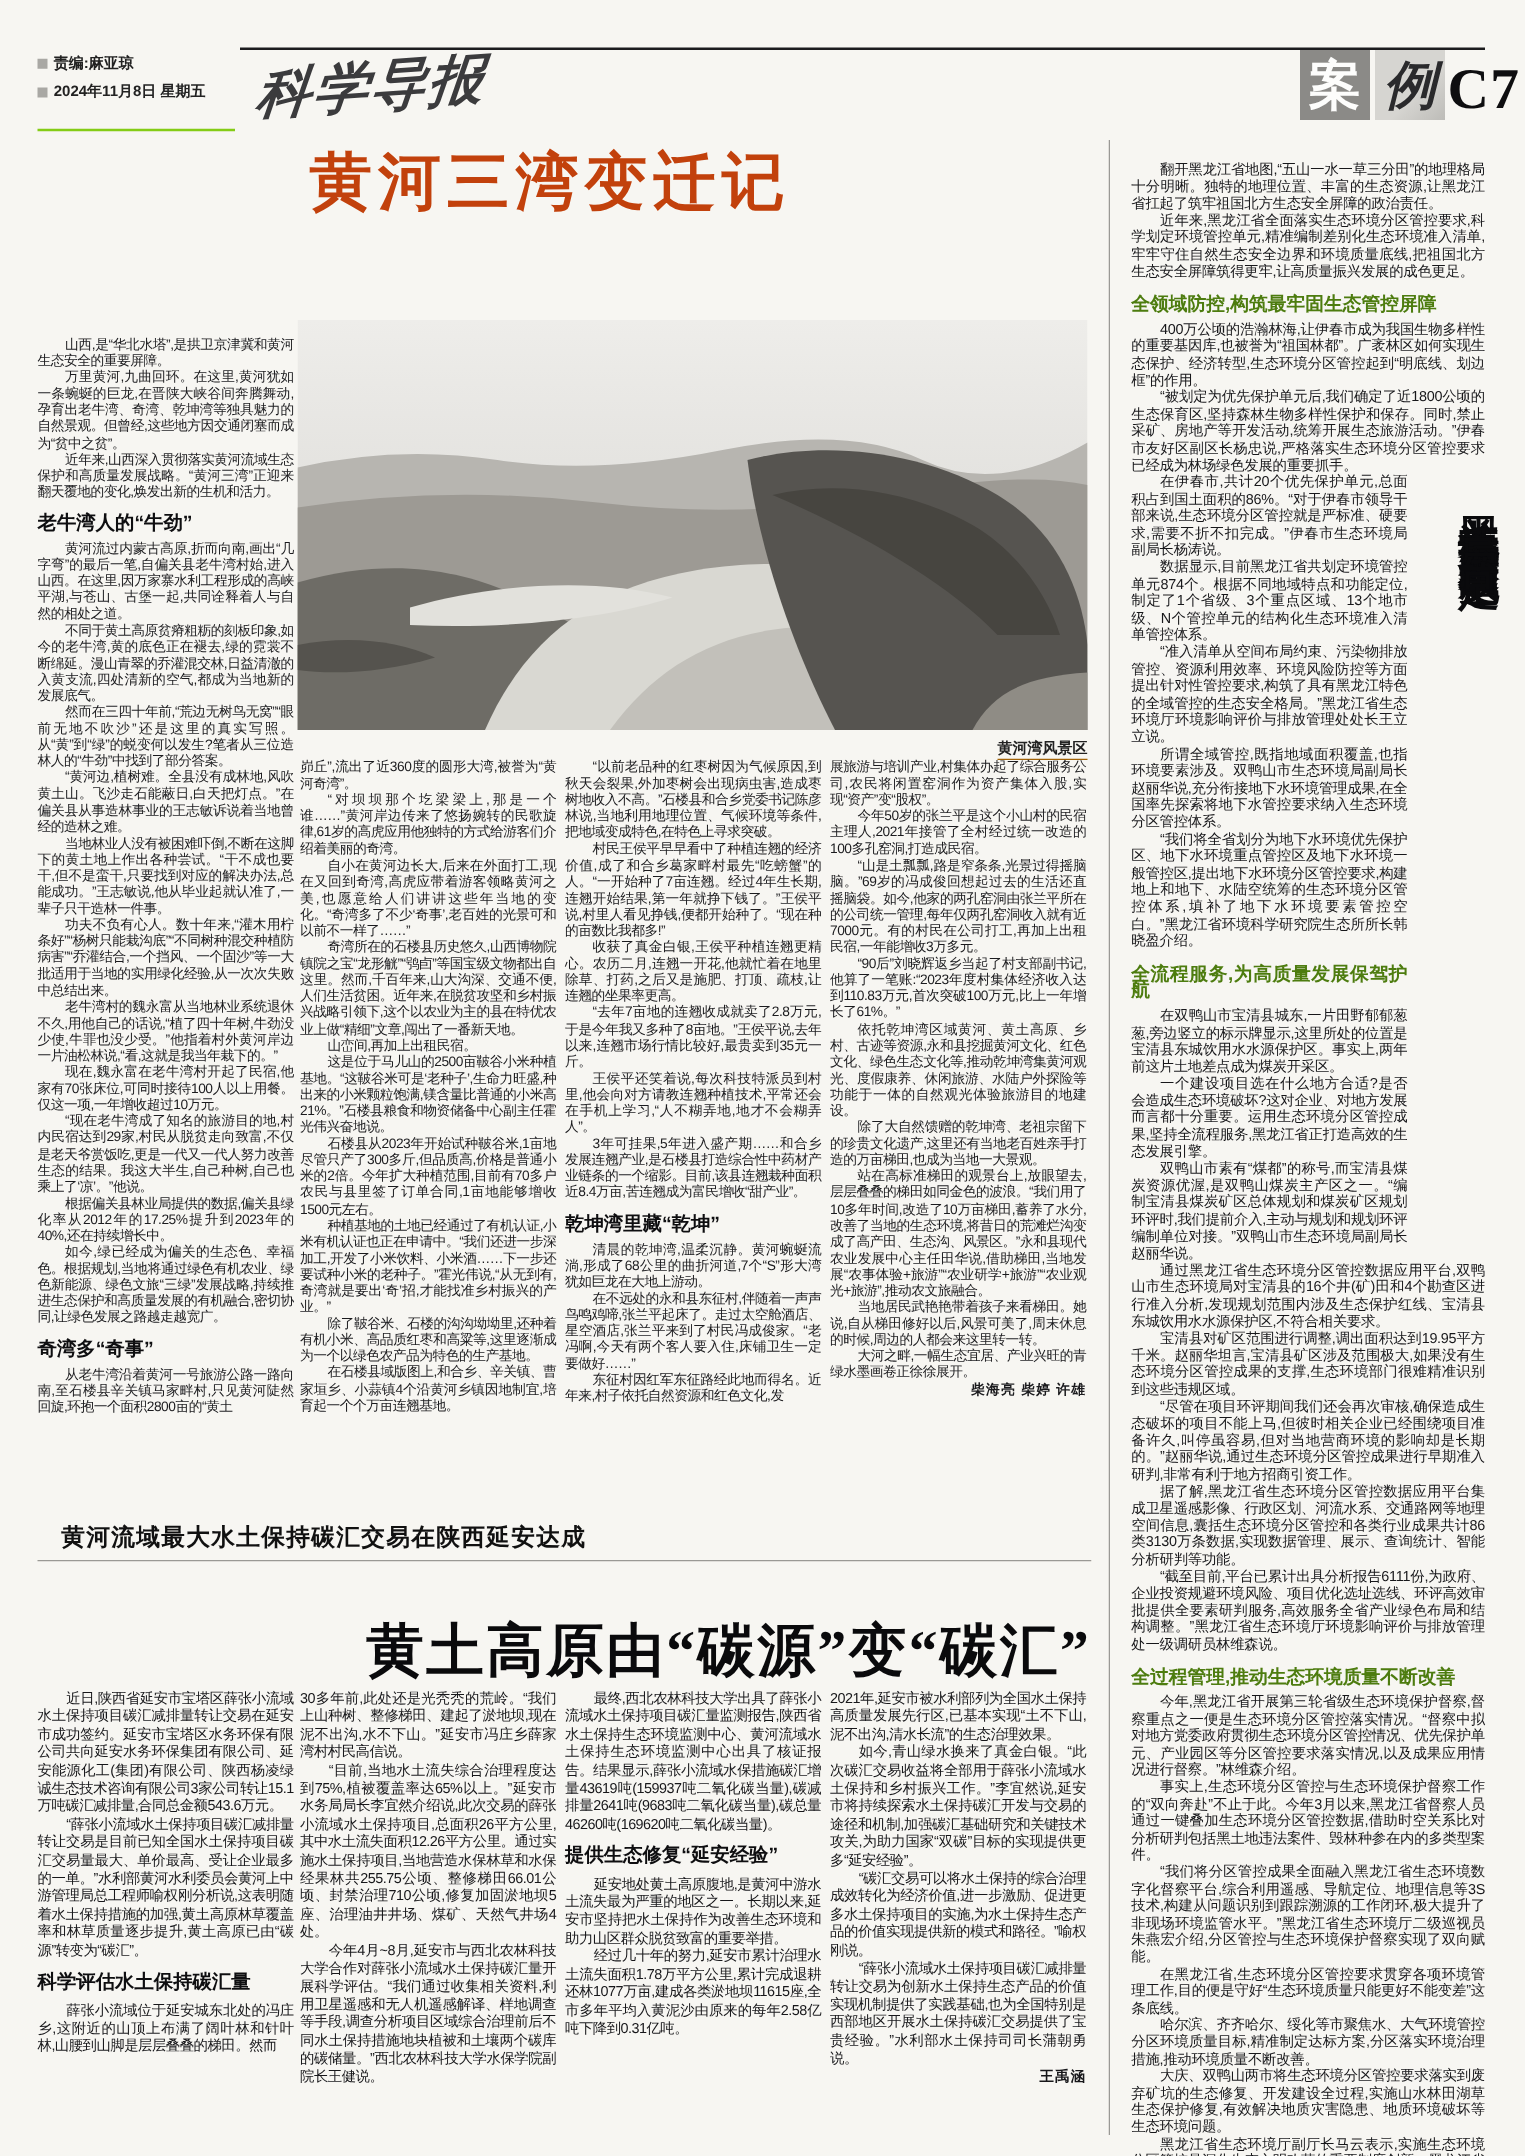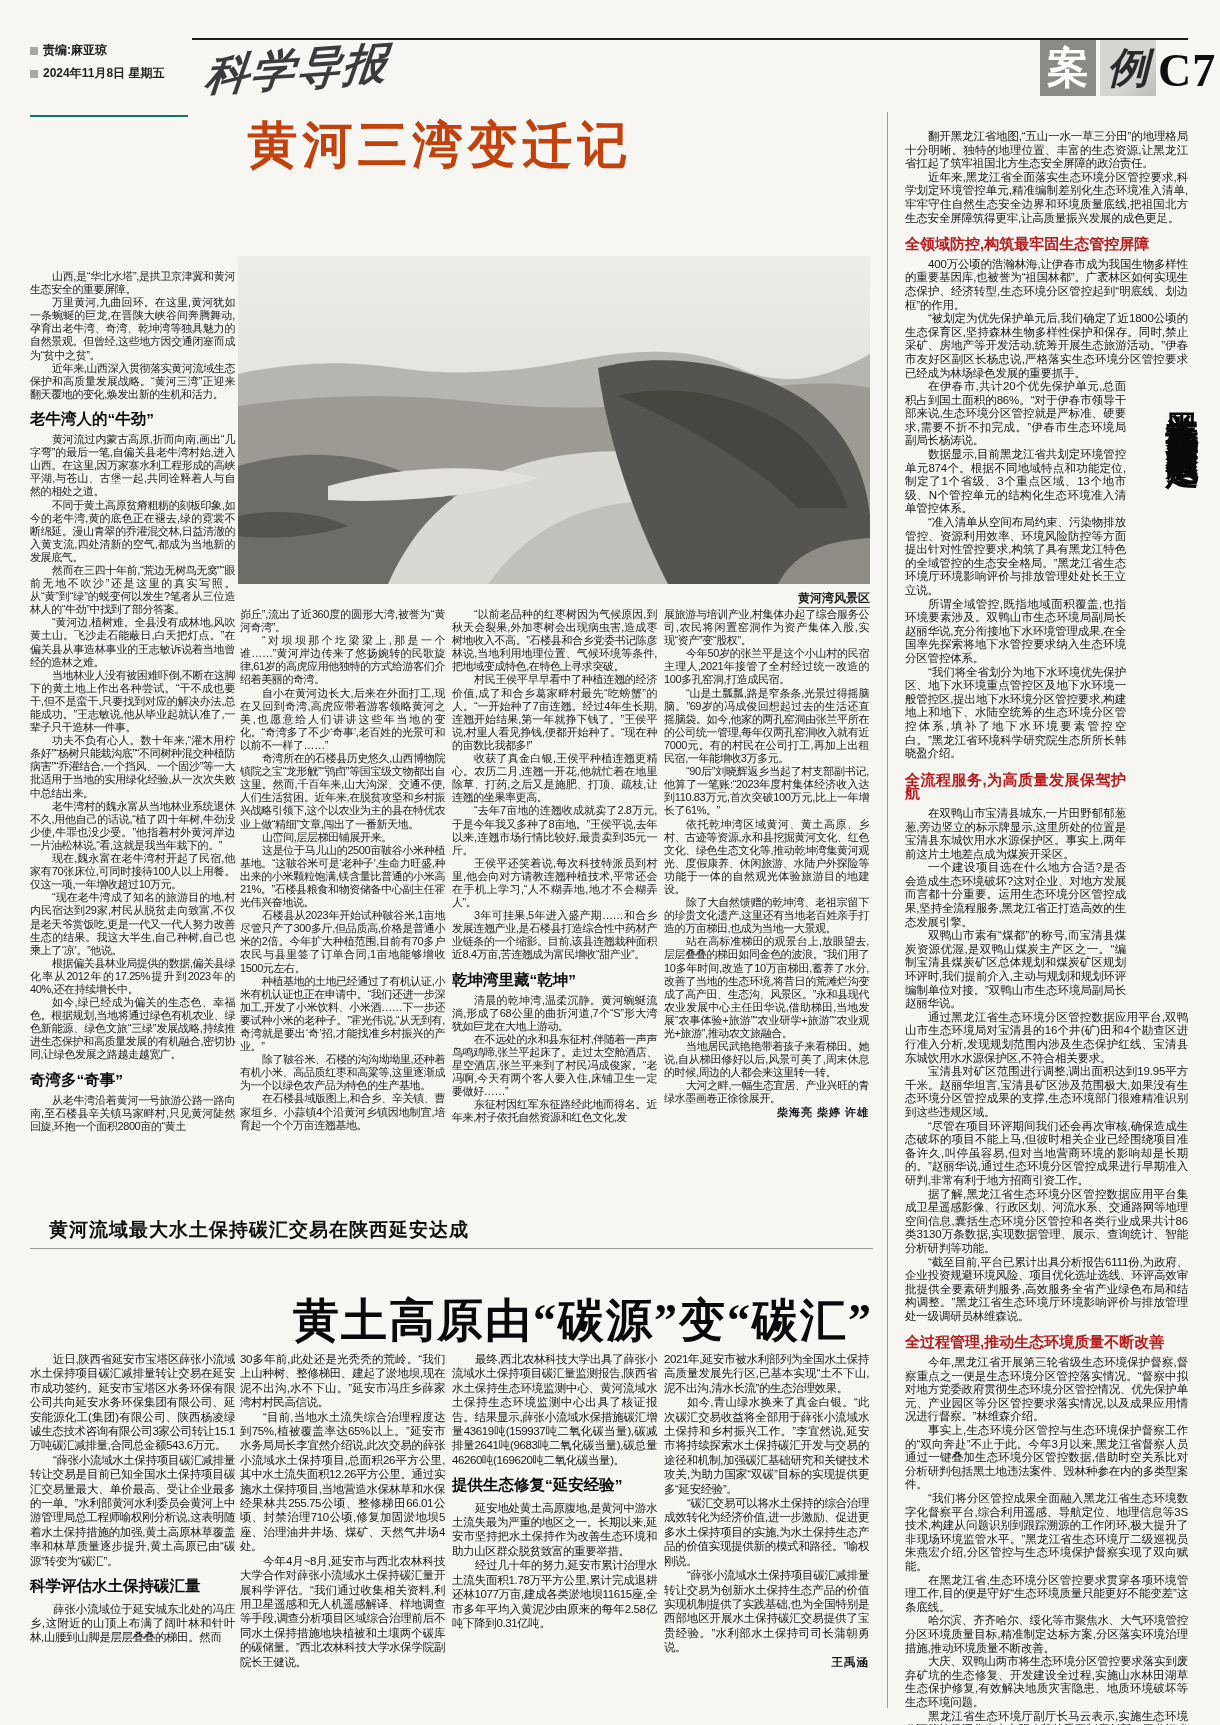--- a/index.html
+++ b/index.html
@@ -1,21 +1,21 @@
 <!DOCTYPE html>
 <html><head>
 <meta charset="utf-8">
 <style>
   html,body{margin:0;padding:0;background:#e8e7e3;}
   .page{position:relative;width:1220px;height:1725px;margin:0 auto;background:#f7f6f2;
         font-family:"Liberation Sans",sans-serif;color:#17171a;overflow:hidden;}
   .abs{position:absolute;}
 
   
-  .hdr-left{left:30px;top:42px;width:158px;border-bottom:2px solid #0f766e;padding-bottom:27px;}
+  .hdr-left{left:30px;top:42px;width:158px;border-bottom:2px solid #84cc16;padding-bottom:15px;}
   .hdr-line{font-size:12px;font-weight:bold;color:#222;margin:0 0 6px 0;display:flex;align-items:center;white-space:nowrap;}
   .sq{display:inline-block;width:8px;height:8px;background:#a9a8a4;margin-right:5px;flex:0 0 auto;}
   .masthead{left:205px;top:40px;font-family:"DejaVu Serif",serif;font-style:italic;font-weight:bold;
             font-size:44px;color:#3b3b3d;transform:rotate(-4deg) skewX(-10deg);letter-spacing:2px;}
   .toprule{left:192px;top:38px;width:996px;height:2px;background:#1c1c1e;}
   .badge{width:56px;height:56px;top:40px;display:flex;align-items:center;justify-content:center;
          font-family:"Liberation Serif",serif;font-weight:900;font-size:42px;}
   .badge-an{left:1040px;background:#8b8a87;color:#fdfdfc;}
   .badge-li{left:1100px;background:linear-gradient(135deg,#d6d5d1 60%,#bdbcb8);color:#2a2a2c;font-style:italic;}
   .pageno{left:1158px;top:44px;font-family:"Liberation Serif",serif;font-weight:900;font-size:46px;color:#0e0e10;letter-spacing:1px;}
@@ -33,21 +33,21 @@
   .col p.noind{text-indent:0;}
   .mainbody{width:205px;font-size:11px;line-height:13.1px;letter-spacing:-0.4px;color:#1b1b1e;}
   .col-h{font-size:15.5px;font-weight:bold;letter-spacing:0;text-indent:0;margin:11px 0 8px 0;color:#0e0e10;}
   .byline{text-align:right;font-weight:bold;text-indent:0;margin-top:5px;letter-spacing:1px;}
 
   .vrule{left:887px;top:112px;width:1px;height:1596px;background:#9a9995;}
   .hrule{left:30px;top:1248px;width:843px;height:1px;background:#9a9995;}
 
   
   .rightcol{left:905px;top:130px;width:283px;font-size:11.5px;line-height:13.6px;letter-spacing:-0.2px;}
-  .right-h{font-size:15px;font-weight:bold;text-indent:0;margin:12px 0 7px 0;letter-spacing:0;color:#b91c1c;}
+  .right-h{font-size:15px;font-weight:bold;text-indent:0;margin:12px 0 7px 0;letter-spacing:0;color:#4d7c0f;}
   .vert-title{float:right;writing-mode:vertical-rl;text-orientation:upright;width:52px;height:596px;
               margin:6px 0 8px 10px;font-family:"Liberation Serif",serif;font-weight:900;font-size:33px;
               letter-spacing:3px;color:#0a0a0c;text-indent:0;}
 
   
   .kicker{left:30px;top:1217px;width:700px;font-size:19px;font-weight:bold;letter-spacing:1px;color:#111;margin-left:19px;}
   .bot-headline{left:30px;top:1290px;width:843px;text-align:right;font-family:"Liberation Serif",serif;
                 font-weight:900;font-size:46px;letter-spacing:2px;color:#0a0a0c;}
   .botbody{width:205px;font-size:11.5px;line-height:14.4px;letter-spacing:-0.4px;}
 </style>
@@ -117,21 +117,21 @@
     <p>如今,绿已经成为偏关的生态色、幸福色。根据规划,当地将通过绿色有机农业、绿色新能源、绿色文旅“三绿”发展战略,持续推进生态保护和高质量发展的有机融合,密切协同,让绿色发展之路越走越宽广。</p>
     <div class="col-h">奇湾多“奇事”</div>
     <p>从老牛湾沿着黄河一号旅游公路一路向南,至石楼县辛关镇马家畔村,只见黄河陡然回旋,环抱一个面积2800亩的“黄土</p>
   </div>
 
   <div class="abs col mainbody" style="left:240px;top:608px;">
     <p class="noind">峁丘”,流出了近360度的圆形大湾,被誉为“黄河奇湾”。</p>
     <p>“对坝坝那个圪梁梁上,那是一个谁……”黄河岸边传来了悠扬婉转的民歌旋律,61岁的高虎应用他独特的方式给游客们介绍着美丽的奇湾。</p>
     <p>自小在黄河边长大,后来在外面打工,现在又回到奇湾,高虎应带着游客领略黄河之美,也愿意给人们讲讲这些年当地的变化。“奇湾多了不少‘奇事’,老百姓的光景可和以前不一样了……”</p>
     <p>奇湾所在的石楼县历史悠久,山西博物院镇院之宝“龙形觥”“鸮卣”等国宝级文物都出自这里。然而,千百年来,山大沟深、交通不便,人们生活贫困。近年来,在脱贫攻坚和乡村振兴战略引领下,这个以农业为主的县在特优农业上做“精细”文章,闯出了一番新天地。</p>
-    <p>山峦间,层层梯田铺展开来。</p>
+    <p>山峦间,再加上出租民宿。</p>
     <p>这是位于马儿山的2500亩鞁谷小米种植基地。“这鞁谷米可是‘老种子’,生命力旺盛,种出来的小米颗粒饱满,镁含量比普通的小米高21%。”石楼县粮食和物资储备中心副主任霍光伟兴奋地说。</p>
     <p>石楼县从2023年开始试种鞁谷米,1亩地尽管只产了300多斤,但品质高,价格是普通小米的2倍。今年扩大种植范围,目前有70多户农民与县里签了订单合同,1亩地能够增收1500元左右。</p>
     <p>种植基地的土地已经通过了有机认证,小米有机认证也正在申请中。“我们还进一步深加工,开发了小米饮料、小米酒……下一步还要试种小米的老种子。”霍光伟说,“从无到有,奇湾就是要出‘奇’招,才能找准乡村振兴的产业。”</p>
     <p>除了鞁谷米、石楼的沟沟坳坳里,还种着有机小米、高品质红枣和高粱等,这里逐渐成为一个以绿色农产品为特色的生产基地。</p>
     <p>在石楼县域版图上,和合乡、辛关镇、曹家垣乡、小蒜镇4个沿黄河乡镇因地制宜,培育起一个个万亩连翘基地。</p>
   </div>
 
   <div class="abs col mainbody" style="left:452px;top:608px;">
     <p>“以前老品种的红枣树因为气候原因,到秋天会裂果,外加枣树会出现病虫害,造成枣树地收入不高。”石楼县和合乡党委书记陈彦林说,当地利用地理位置、气候环境等条件,把地域变成特色,在特色上寻求突破。</p>
     <p>村民王侯平早早看中了种植连翘的经济价值,成了和合乡葛家畔村最先“吃螃蟹”的人。“一开始种了7亩连翘。经过4年生长期,连翘开始结果,第一年就挣下钱了。”王侯平说,村里人看见挣钱,便都开始种了。“现在种的亩数比我都多!”</p>

